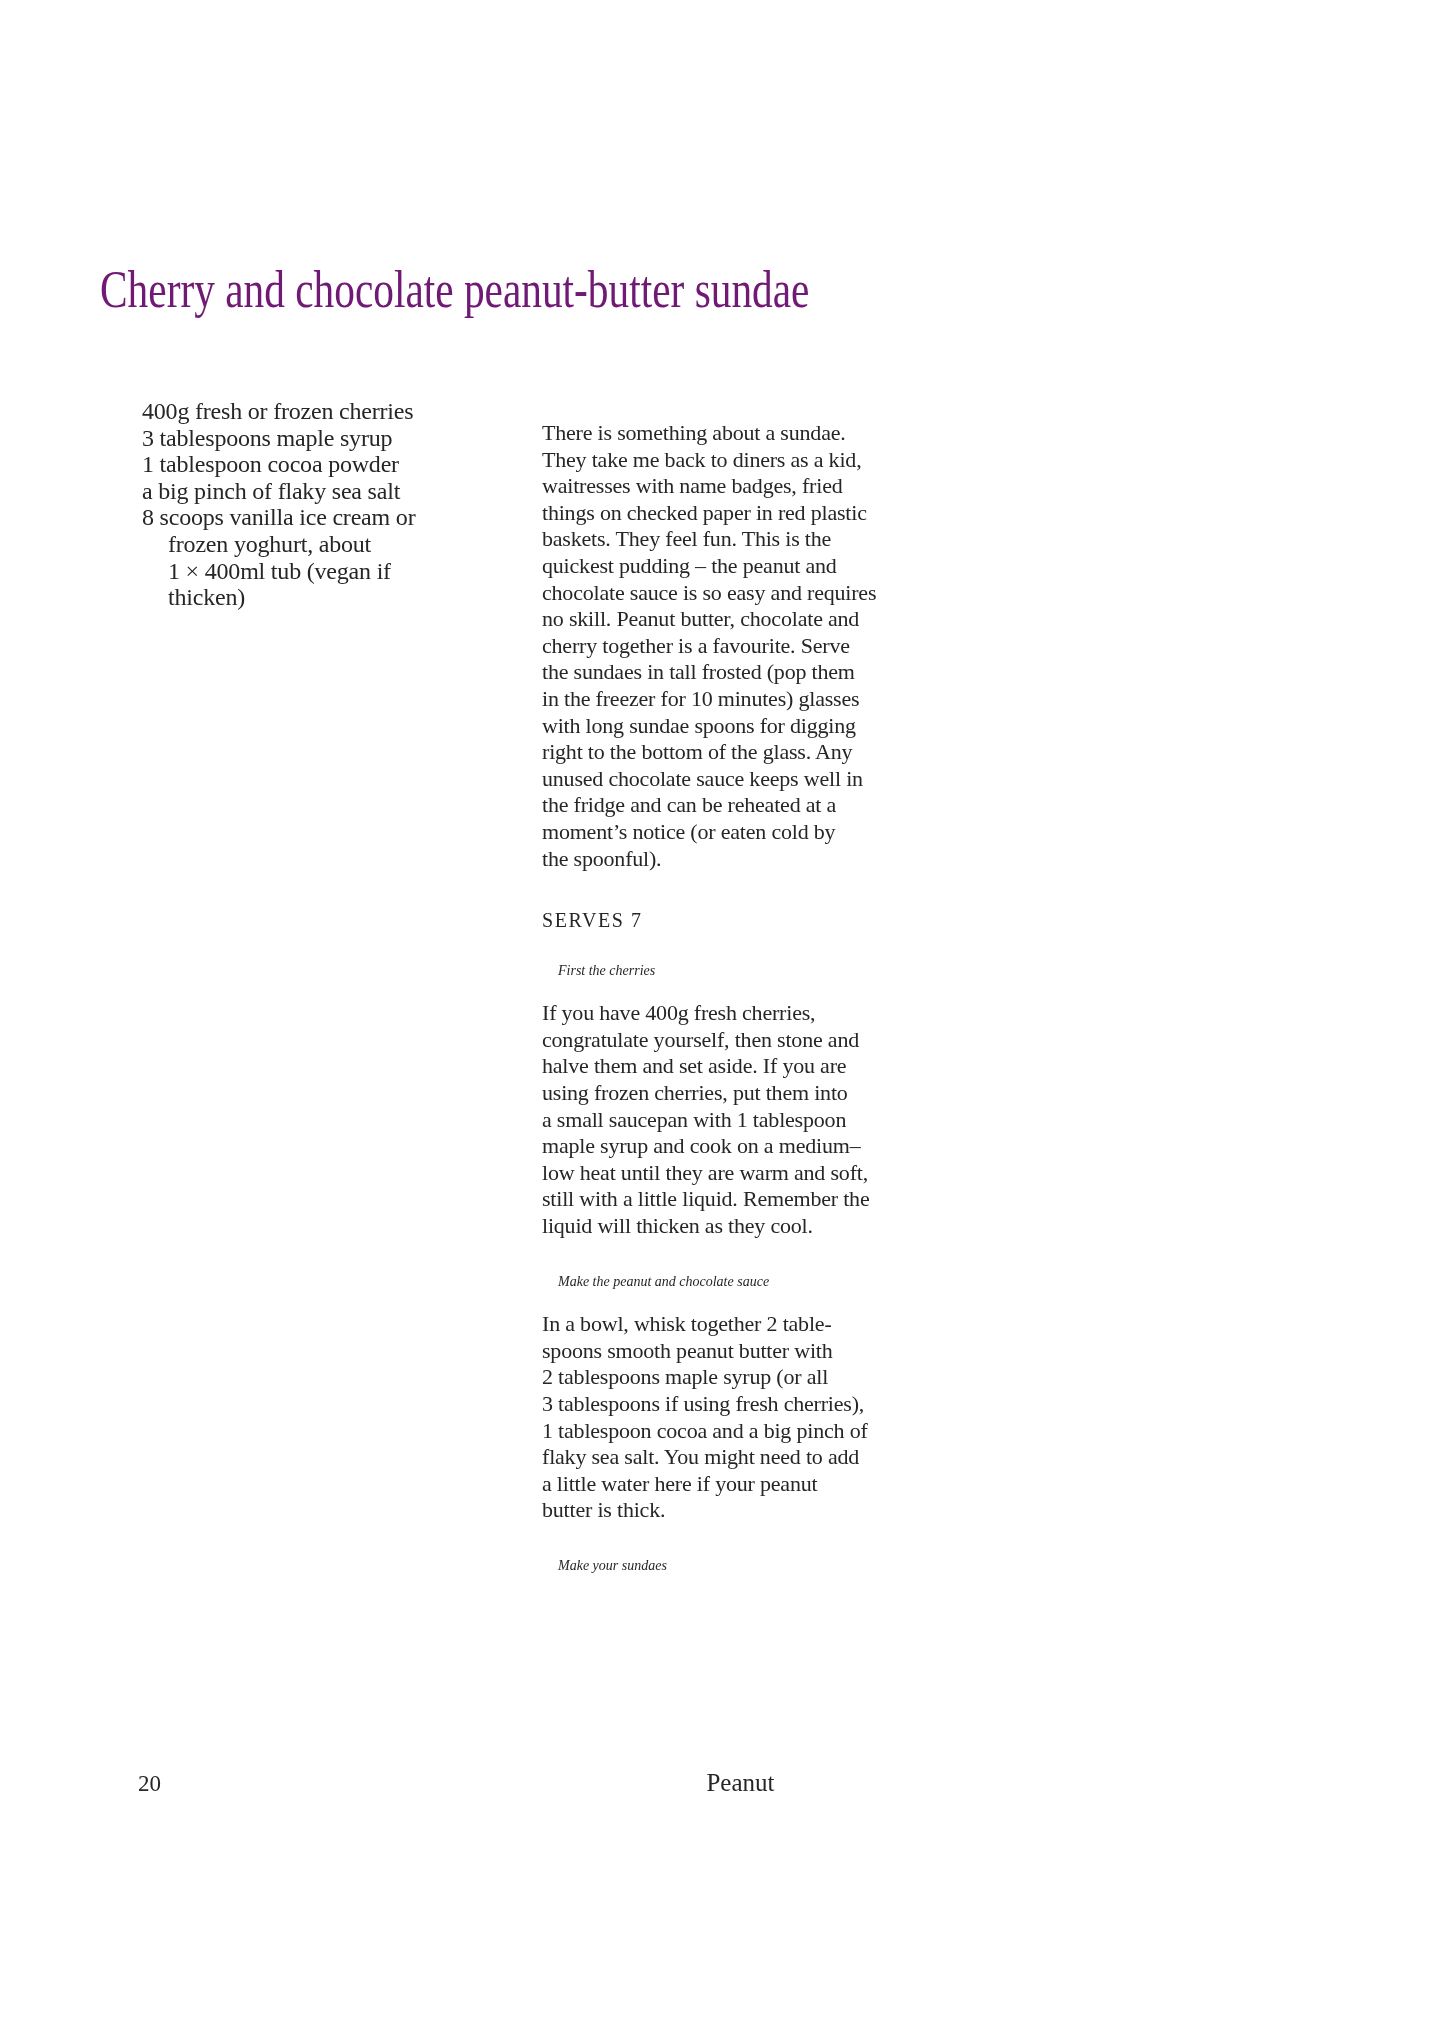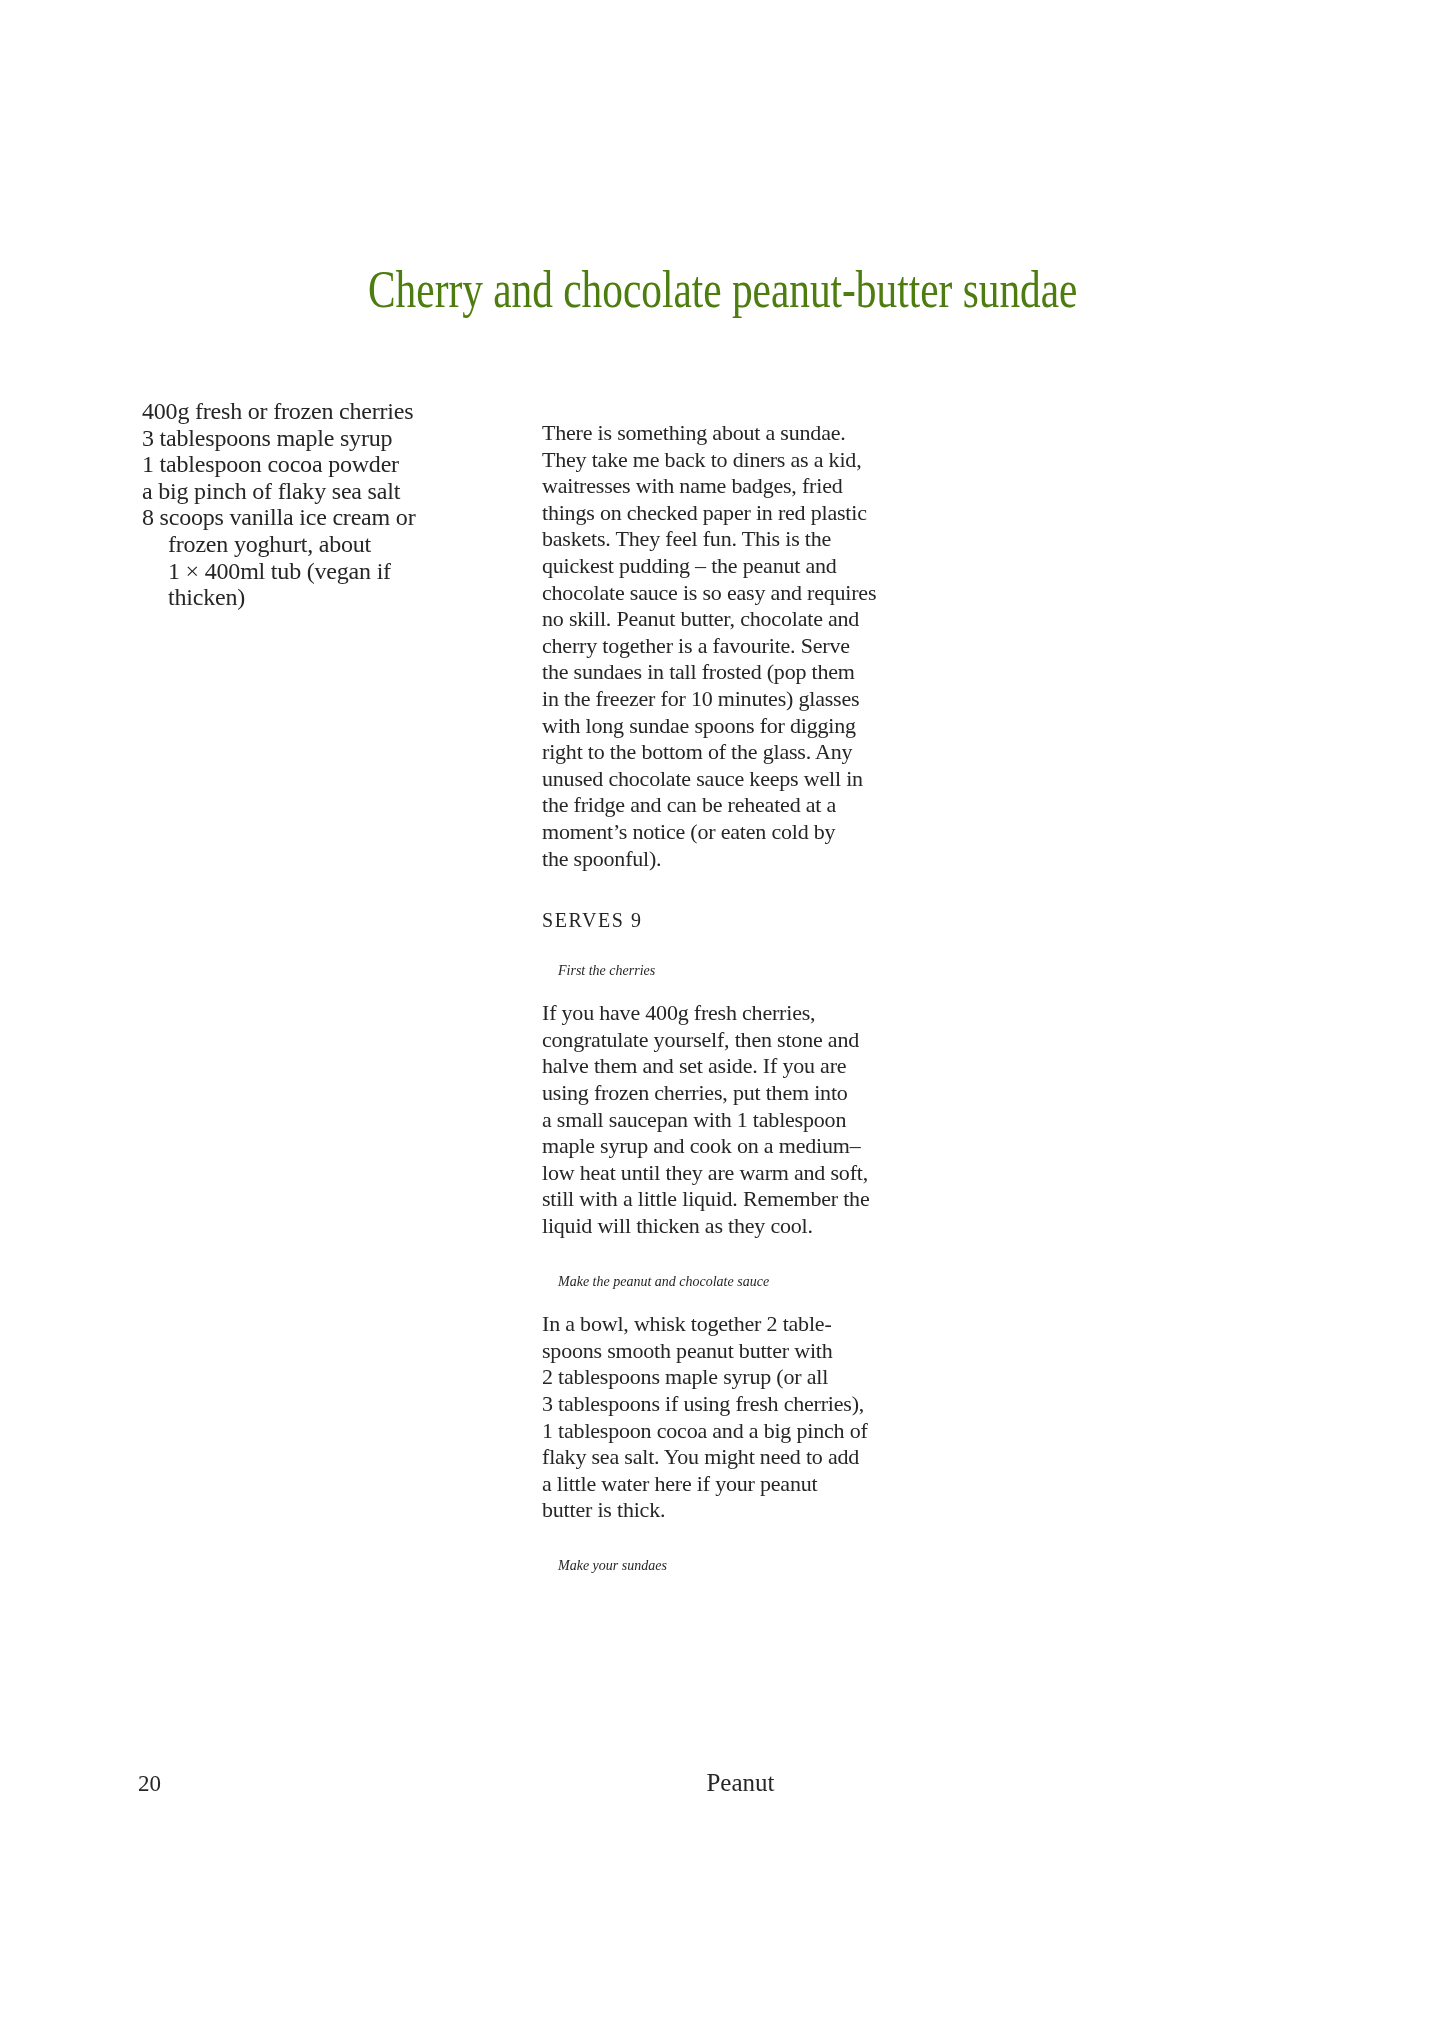--- a/index.html
+++ b/index.html
@@ -14,26 +14,25 @@
     overflow: hidden;
   }
 
   
   .title {
     position: absolute;
     top: 263px;
     left: 0;
     width: 100%;
     margin: 0;
-    text-align: center;
     font-size: 53px;
     font-weight: 400;
     line-height: 1;
     white-space: nowrap;
-    color: #4d7c0f;
+    color: #701a75;
   }
   .title-inner {
     display: inline-block;
     transform: scaleX(0.78);
     transform-origin: 50% 50%;
   }
 
   
   .ingredients {
     position: absolute;
@@ -134,21 +133,21 @@
 no skill. Peanut butter, chocolate and
 cherry together is a favourite. Serve
 the sundaes in tall frosted (pop them
 in the freezer for 10 minutes) glasses
 with long sundae spoons for digging
 right to the bottom of the glass. Any
 unused chocolate sauce keeps well in
 the fridge and can be reheated at a
 moment’s notice (or eaten cold by
 the spoonful).</p>
-    <p class="serves">SERVES 9</p>
+    <p class="serves">SERVES 7</p>
     <section id="steps-container">
         <div class="step">
       <h3 class="step-heading">First the cherries</h3>
       <p class="step-body">If you have 400g fresh cherries,
 congratulate yourself, then stone and
 halve them and set aside. If you are
 using frozen cherries, put them into
 a small saucepan with 1 tablespoon
 maple syrup and cook on a medium–
 low heat until they are warm and soft,

